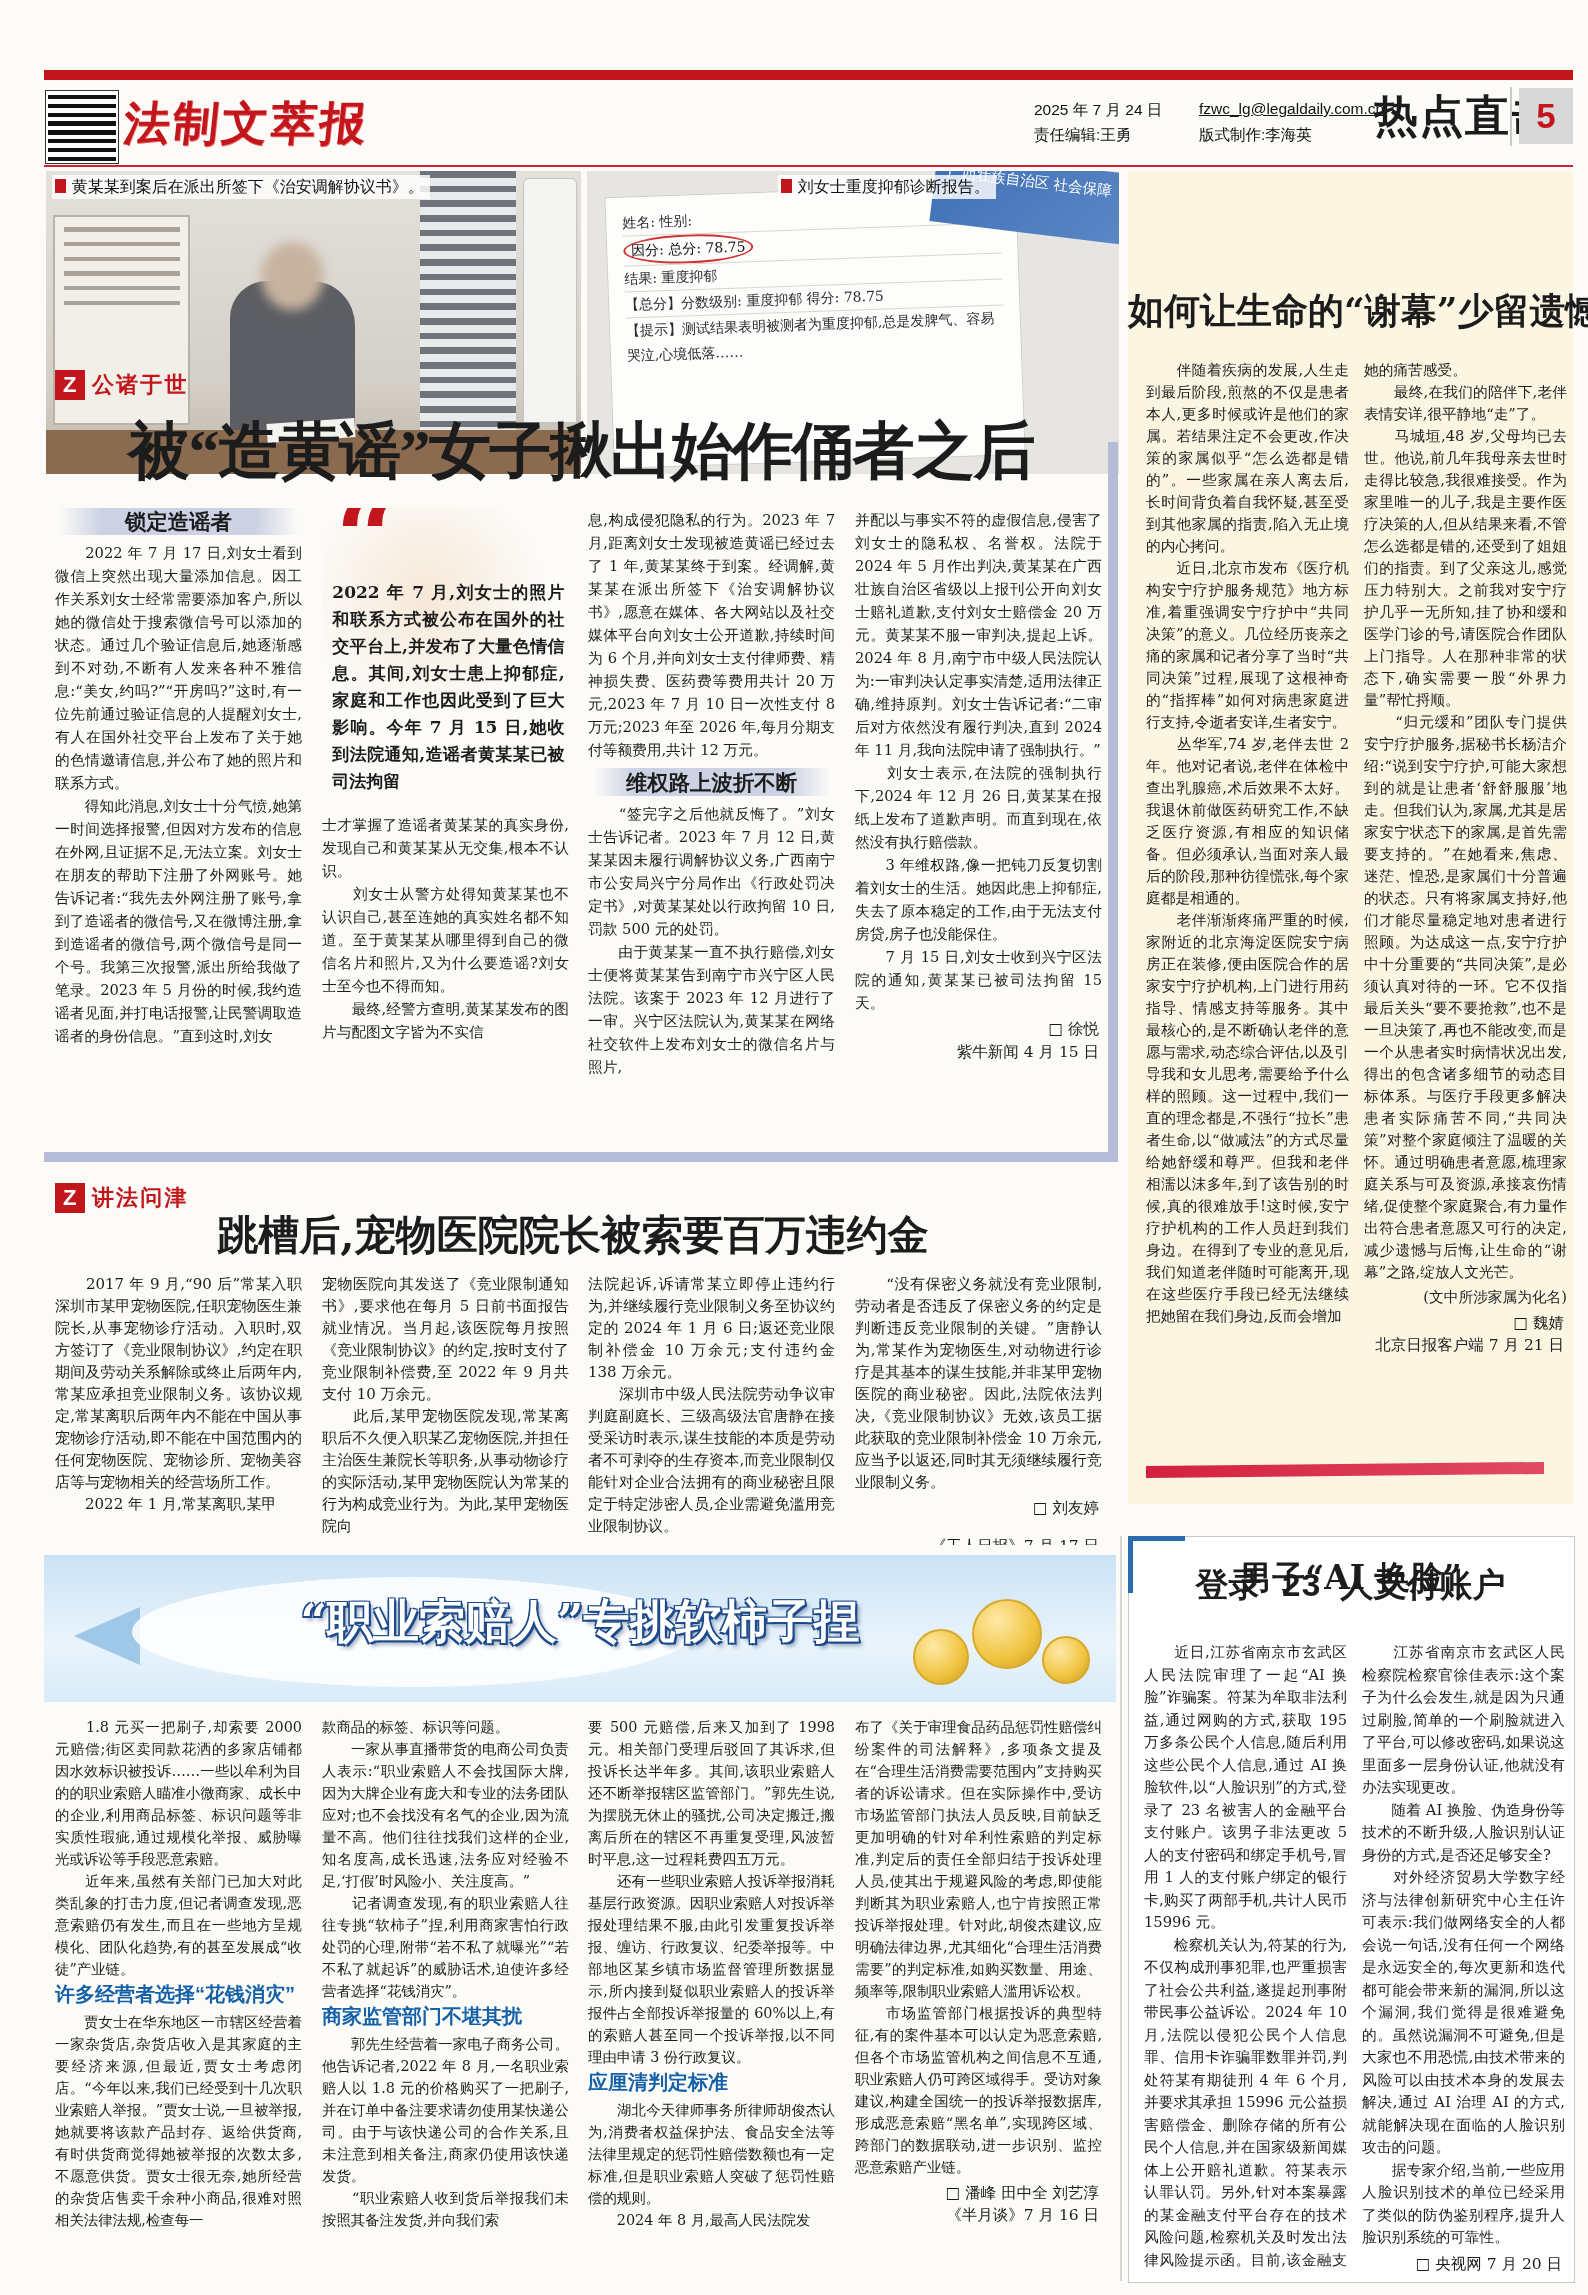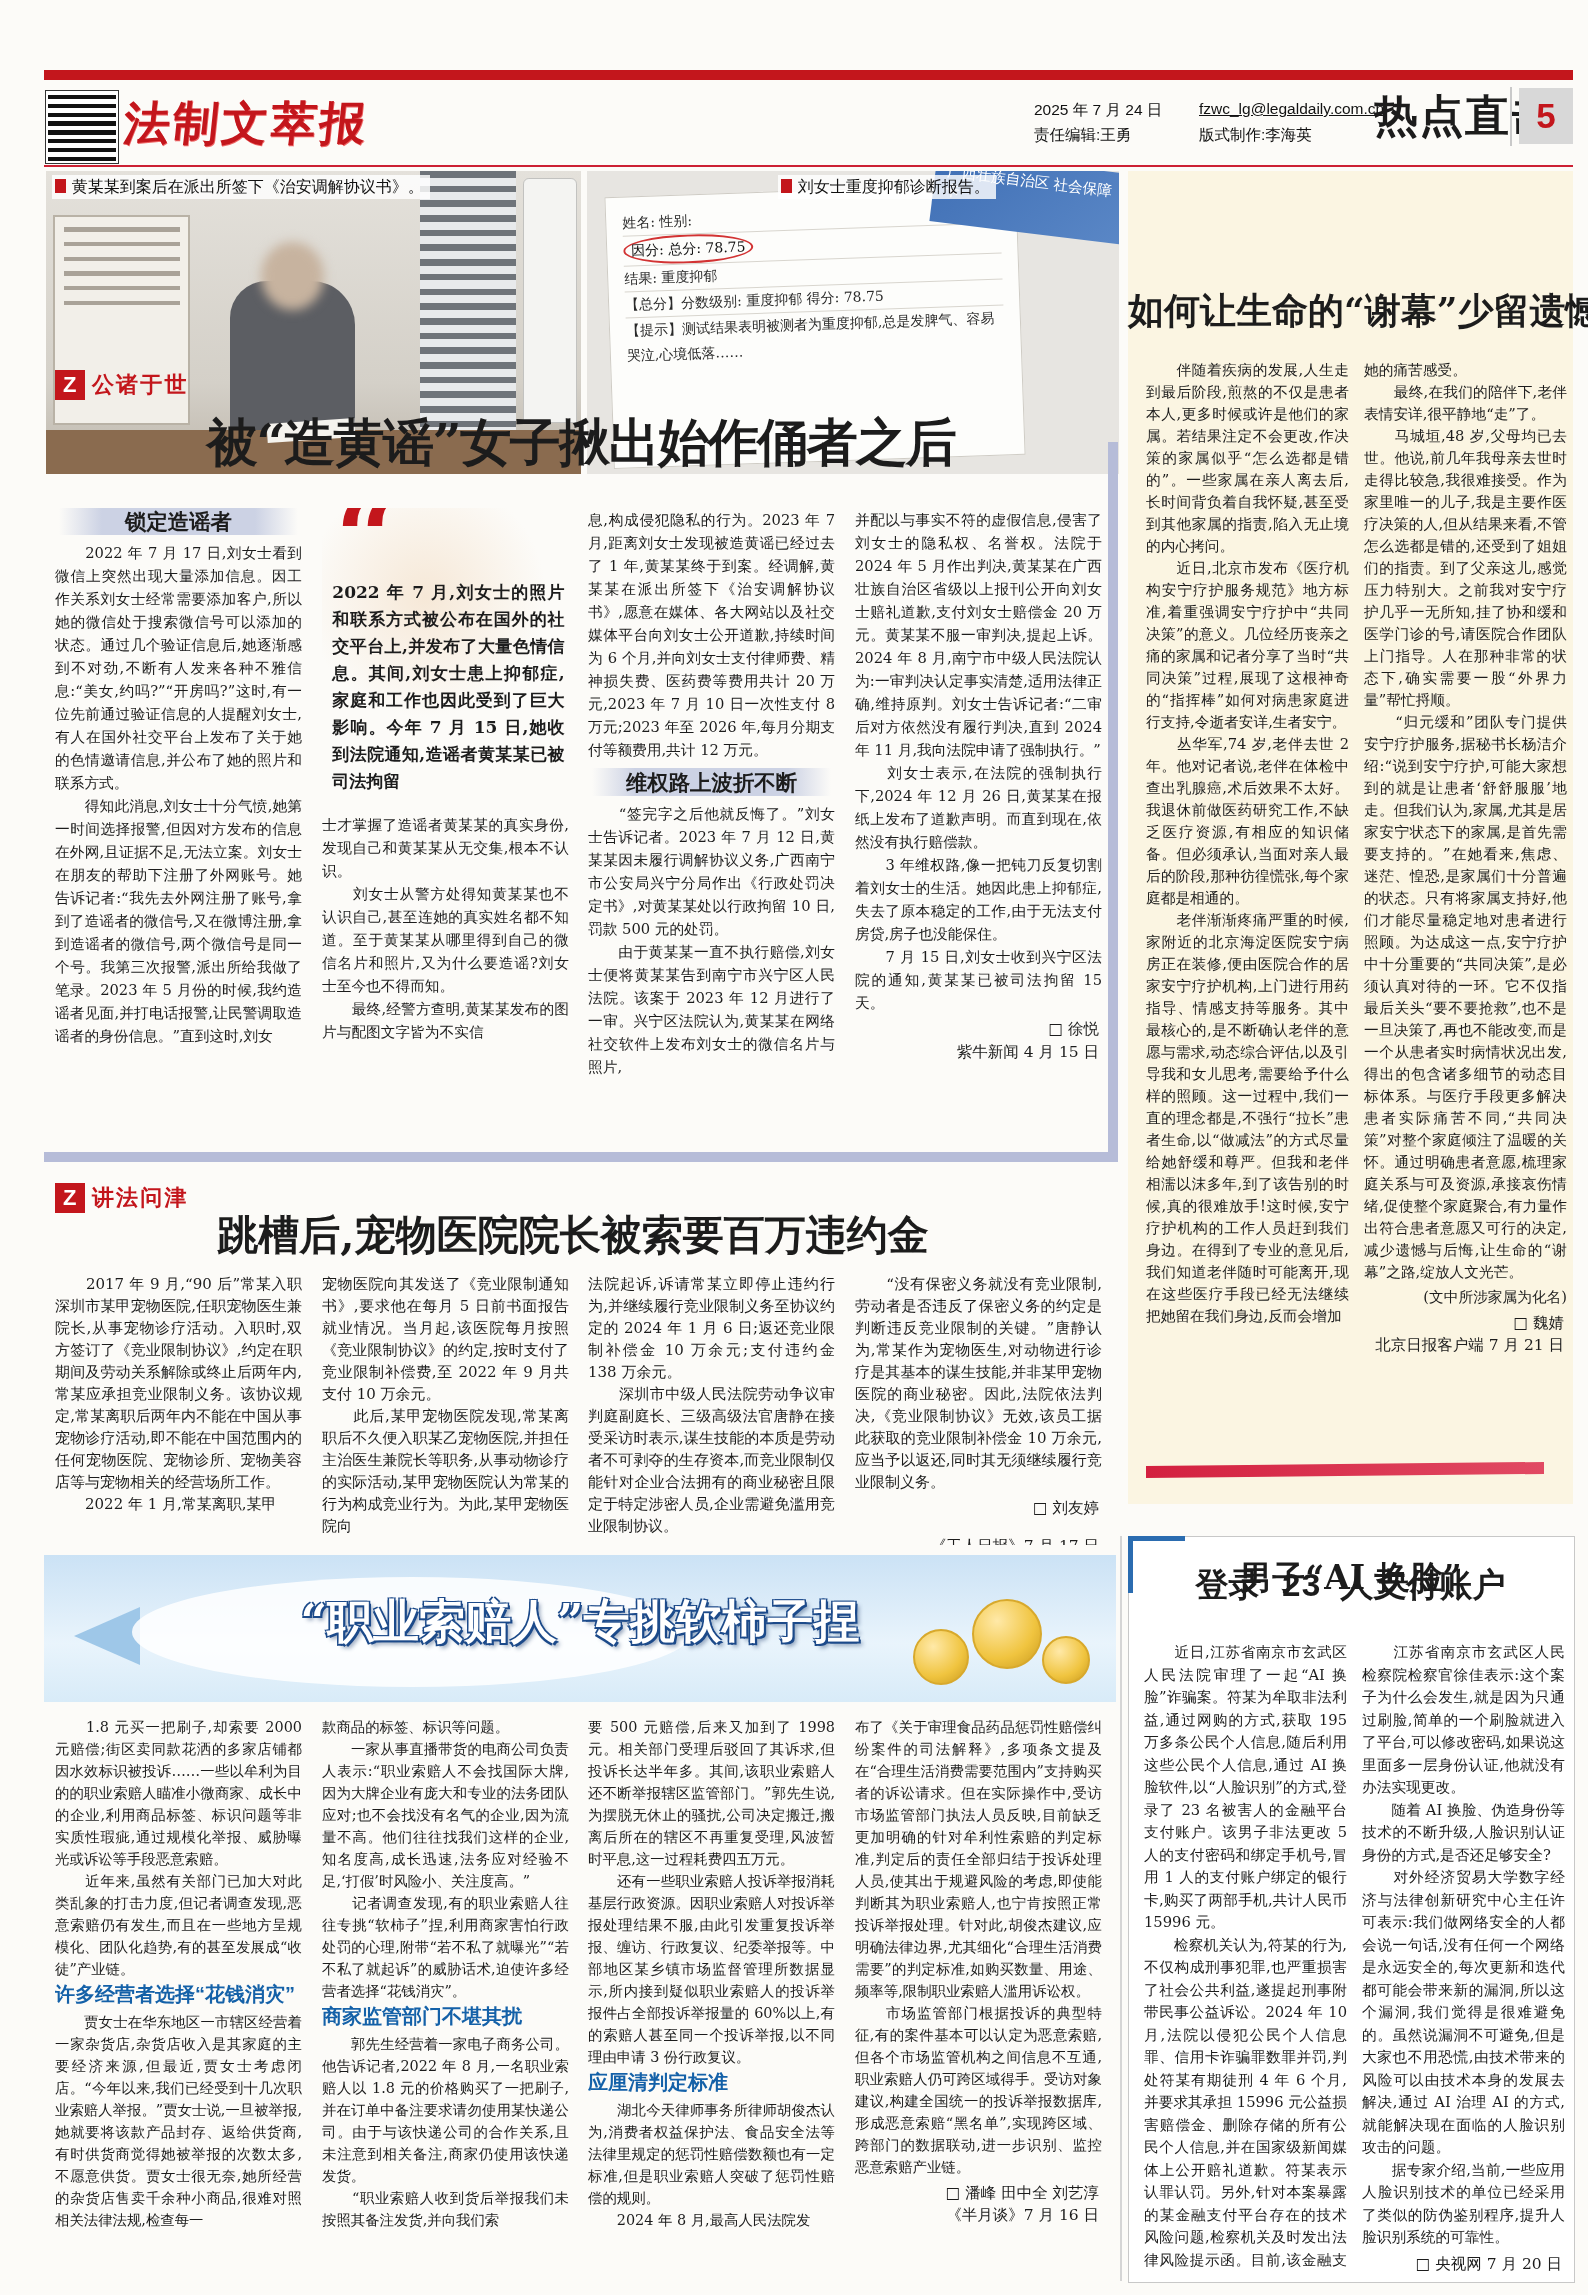--- a/index.html
+++ b/index.html
@@ -40,21 +40,21 @@
   .p2card{left:346px;top:-8.8px;width:191px;height:71px;background:linear-gradient(135deg,#3f6fb5,#5a87c6);transform:rotate(7deg);color:#fff;font-size:14.7px;font-family:"Liberation Sans",sans-serif;padding:10.3px 11.8px;box-sizing:border-box;}
   .caption{font-family:"Liberation Sans",sans-serif;font-size:16px;color:#111;background:rgba(255,255,255,.82);padding:1.5px 5.9px 1.5px 0;white-space:nowrap;}
   .caption .bullet{display:inline-block;width:11px;height:14px;background:#c3161c;margin:0 5.9px 0 2.9px;vertical-align:-1.5px;}
   .cap1{left:52px;top:175px;}
   .cap2{left:778px;top:175px;}
   
   .kicker{display:flex;align-items:center;gap:7.4px;font-family:"Liberation Sans",sans-serif;}
   .kbox{width:29.5px;height:29.5px;background:#c3161c;color:#fff;font-weight:900;font-size:22px;text-align:center;line-height:29.5px;}
   .ktext{font-size:22px;font-weight:bold;color:#c3161c;letter-spacing:2.2px;}
   
-  .mhead{left:52px;top:409px;width:1058px;text-align:center;font-size:51px;font-weight:900;letter-spacing:-1.5px;white-space:nowrap;}
+  .mhead{left:52px;top:409px;width:1058px;text-align:center;font-size:62px;font-weight:900;letter-spacing:-1.5px;white-space:nowrap;font-family:Liberation Serif, serif;}
   .body{font-size:14.7px;line-height:23px;text-align:justify;}
   .txt{white-space:pre-line;margin:0;}
   .colbox{overflow:hidden;}
   .gsub{margin:0 4.4px 5.9px 4.4px;text-align:center;font-size:21.4px;font-weight:900;padding:2.2px 0;background:linear-gradient(90deg,rgba(205,210,228,0) 0%,#ccd2e4 18%,#ccd2e4 82%,rgba(205,210,228,0) 100%);}
   .quote{position:relative;padding:71px 4.4px 7.4px 10.3px;margin-bottom:10.3px;background:radial-gradient(ellipse 65% 55% at 42% 30%,#f6e8d7 0%,rgba(246,232,215,0) 75%);}
   .qmark{position:absolute;left:13.3px;top:-25px;font-size:110px;color:#c3161c;font-weight:bold;line-height:1;}
   .qtext{font-size:17px;line-height:27px;font-weight:bold;white-space:pre-line;margin:0;text-align:justify;}
   .byline{text-align:right;margin:4.4px 2.9px 0 0;font-size:15.5px;}
   .frameV{left:1108px;top:442px;width:10.3px;height:720px;background:#b6bcd8;}
   .frameH{left:44px;top:1152px;width:1074px;height:10.3px;background:#b6bcd8;}

